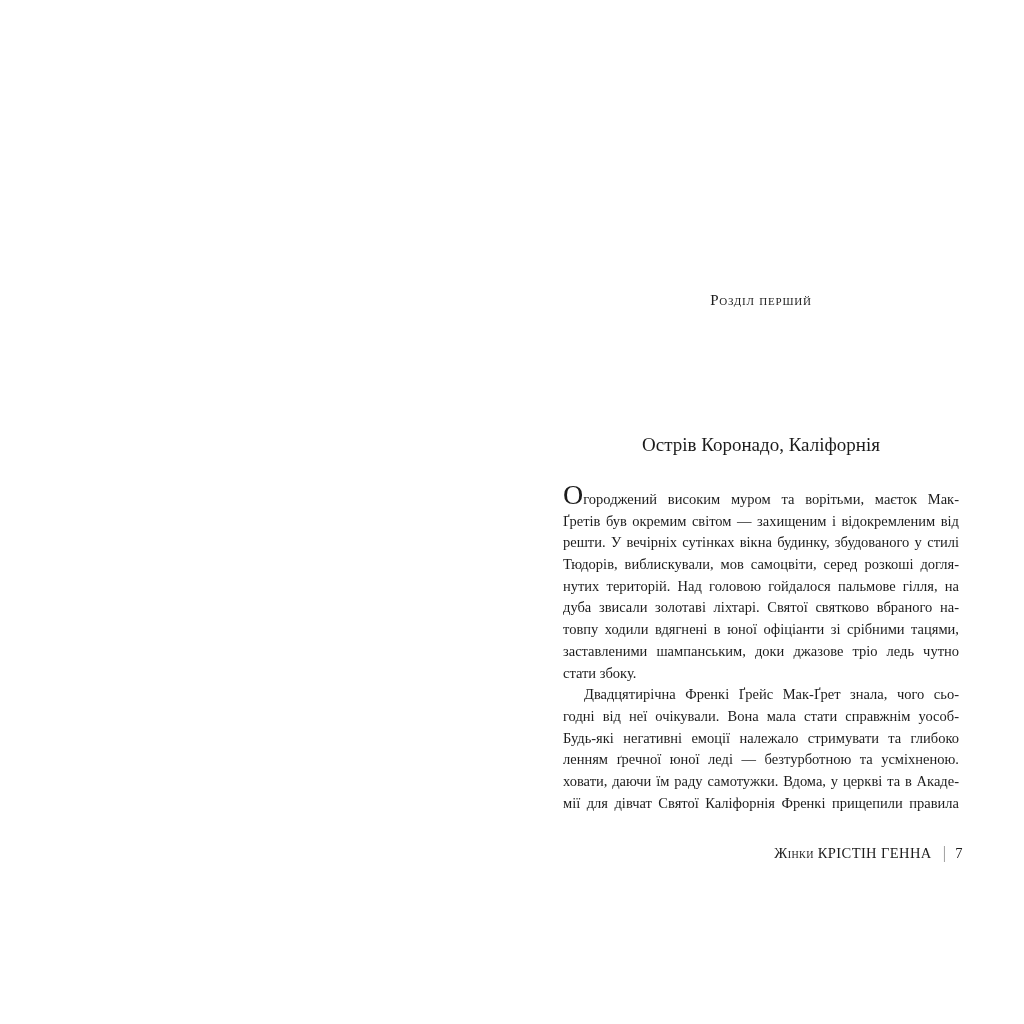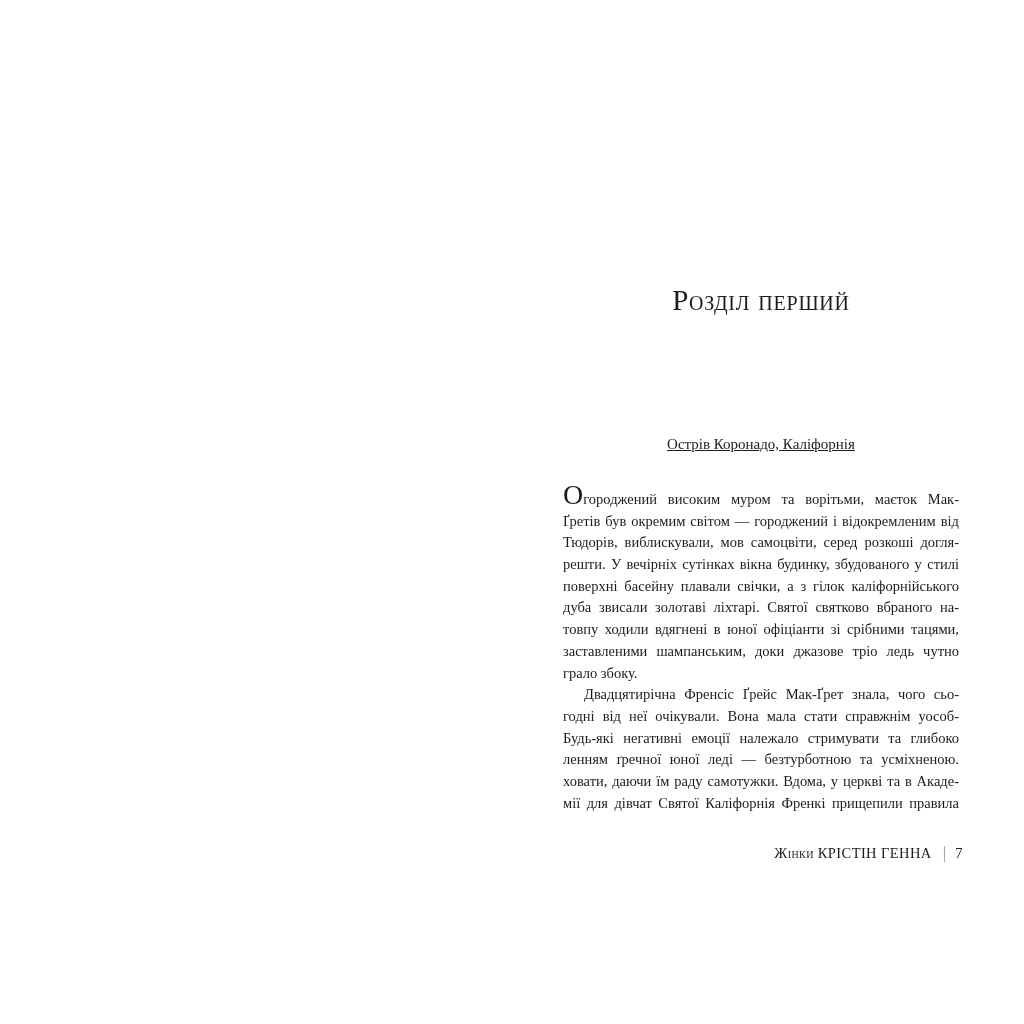--- a/index.html
+++ b/index.html
@@ -17,34 +17,33 @@
     color: #1c1c1c;
   }
   .chapter-heading {
     position: absolute;
     left: 563px;
     width: 396px;
     top: 286px;
     margin: 0;
     text-align: center;
     font-weight: normal;
-    font-size: 29px;
+    font-size: 15px;
     font-variant: small-caps;
     letter-spacing: 0.8px;
     line-height: 28px;
   }
   .dateline {
     position: absolute;
     left: 563px;
     width: 396px;
     top: 432px;
     text-align: center;
-    font-size: 15px;
+    font-size: 19px;
     line-height: 25px;
-    text-decoration: underline;
   }
   .body-text {
     position: absolute;
     left: 563px;
     width: 396px;
     top: 489px;
     font-size: 14.5px;
     line-height: 21.7px;
   }
   .paragraph {
@@ -92,31 +91,31 @@
 
   <h1 class="chapter-heading">Розділ перший</h1>
 
   <div class="dateline">
     <div>Острів Коронадо, Каліфорнія</div>
   </div>
 
   <div class="body-text" id="body-text">
       <div class="paragraph">
         <div class="line flush"><span class="initial">О</span>городжений високим муром та ворітьми, маєток Мак-</div>
-        <div class="line flush">Ґретів був окремим світом — городжений і відокремленим від</div>
+        <div class="line flush">Ґретів був окремим світом — захищеним і відокремленим від</div>
+        <div class="line flush">решти. У вечірніх сутінках вікна будинку, збудованого у стилі</div>
         <div class="line flush">Тюдорів, виблискували, мов самоцвіти, серед розкоші догля-</div>
-        <div class="line flush">решти. У вечірніх сутінках вікна будинку, збудованого у стилі</div>
-        <div class="line flush">поверхні басейну плавали свічки, а з гілок каліфорнійського</div>
+        <div class="line flush">нутих територій. Над головою гойдалося пальмове гілля, на</div>
         <div class="line flush">дуба звисали золотаві ліхтарі. Святої святково вбраного на-</div>
         <div class="line flush">товпу ходили вдягнені в юної офіціанти зі срібними тацями,</div>
         <div class="line flush">заставленими шампанським, доки джазове тріо ледь чутно</div>
-        <div class="line">грало збоку.</div>
+        <div class="line">стати збоку.</div>
       </div>
       <div class="paragraph">
-        <div class="line flush indent">Двадцятирічна Френсіс Ґрейс Мак-Ґрет знала, чого сьо-</div>
+        <div class="line flush indent">Двадцятирічна Френкі Ґрейс Мак-Ґрет знала, чого сьо-</div>
         <div class="line flush">годні від неї очікували. Вона мала стати справжнім уособ-</div>
         <div class="line flush">Будь-які негативні емоції належало стримувати та глибоко</div>
         <div class="line flush">ленням ґречної юної леді — безтурботною та усміхненою.</div>
         <div class="line flush">ховати, даючи їм раду самотужки. Вдома, у церкві та в Акаде-</div>
         <div class="line flush">мії для дівчат Святої Каліфорнія Френкі прищепили правила</div>
       </div>
     </div>
 
   <div class="page-footer">
     <span class="footer-title">Жінки</span>

